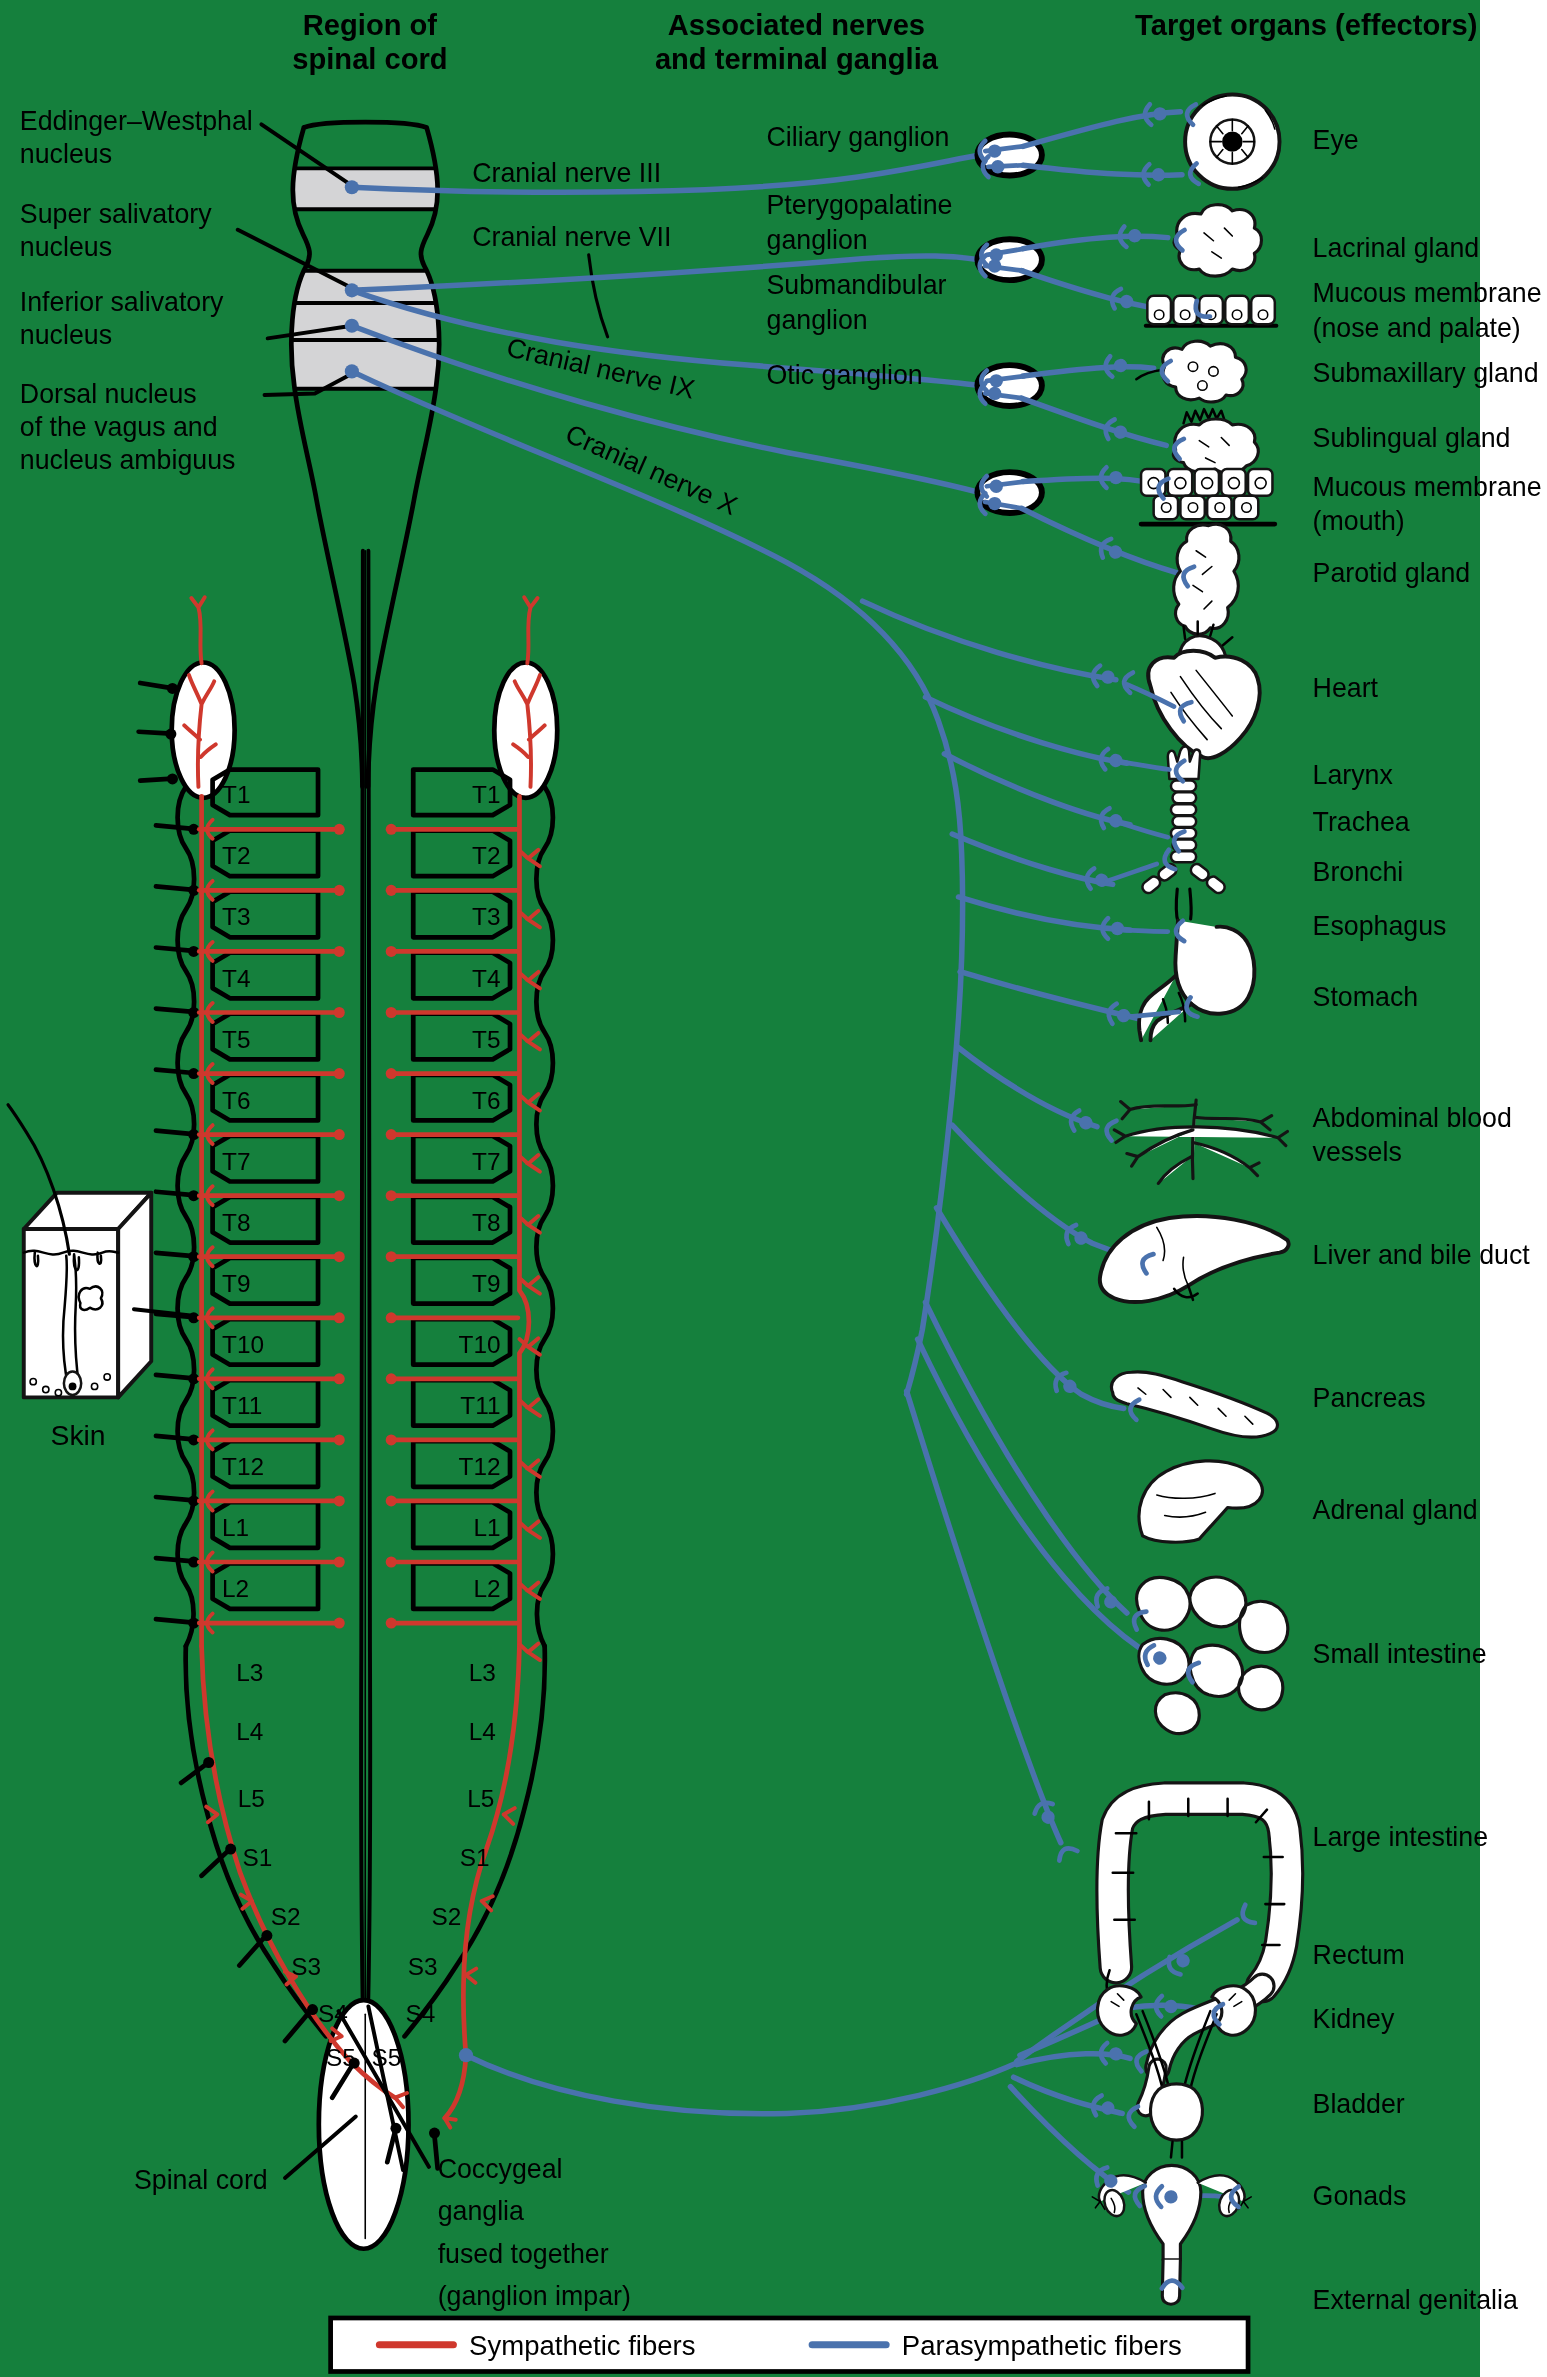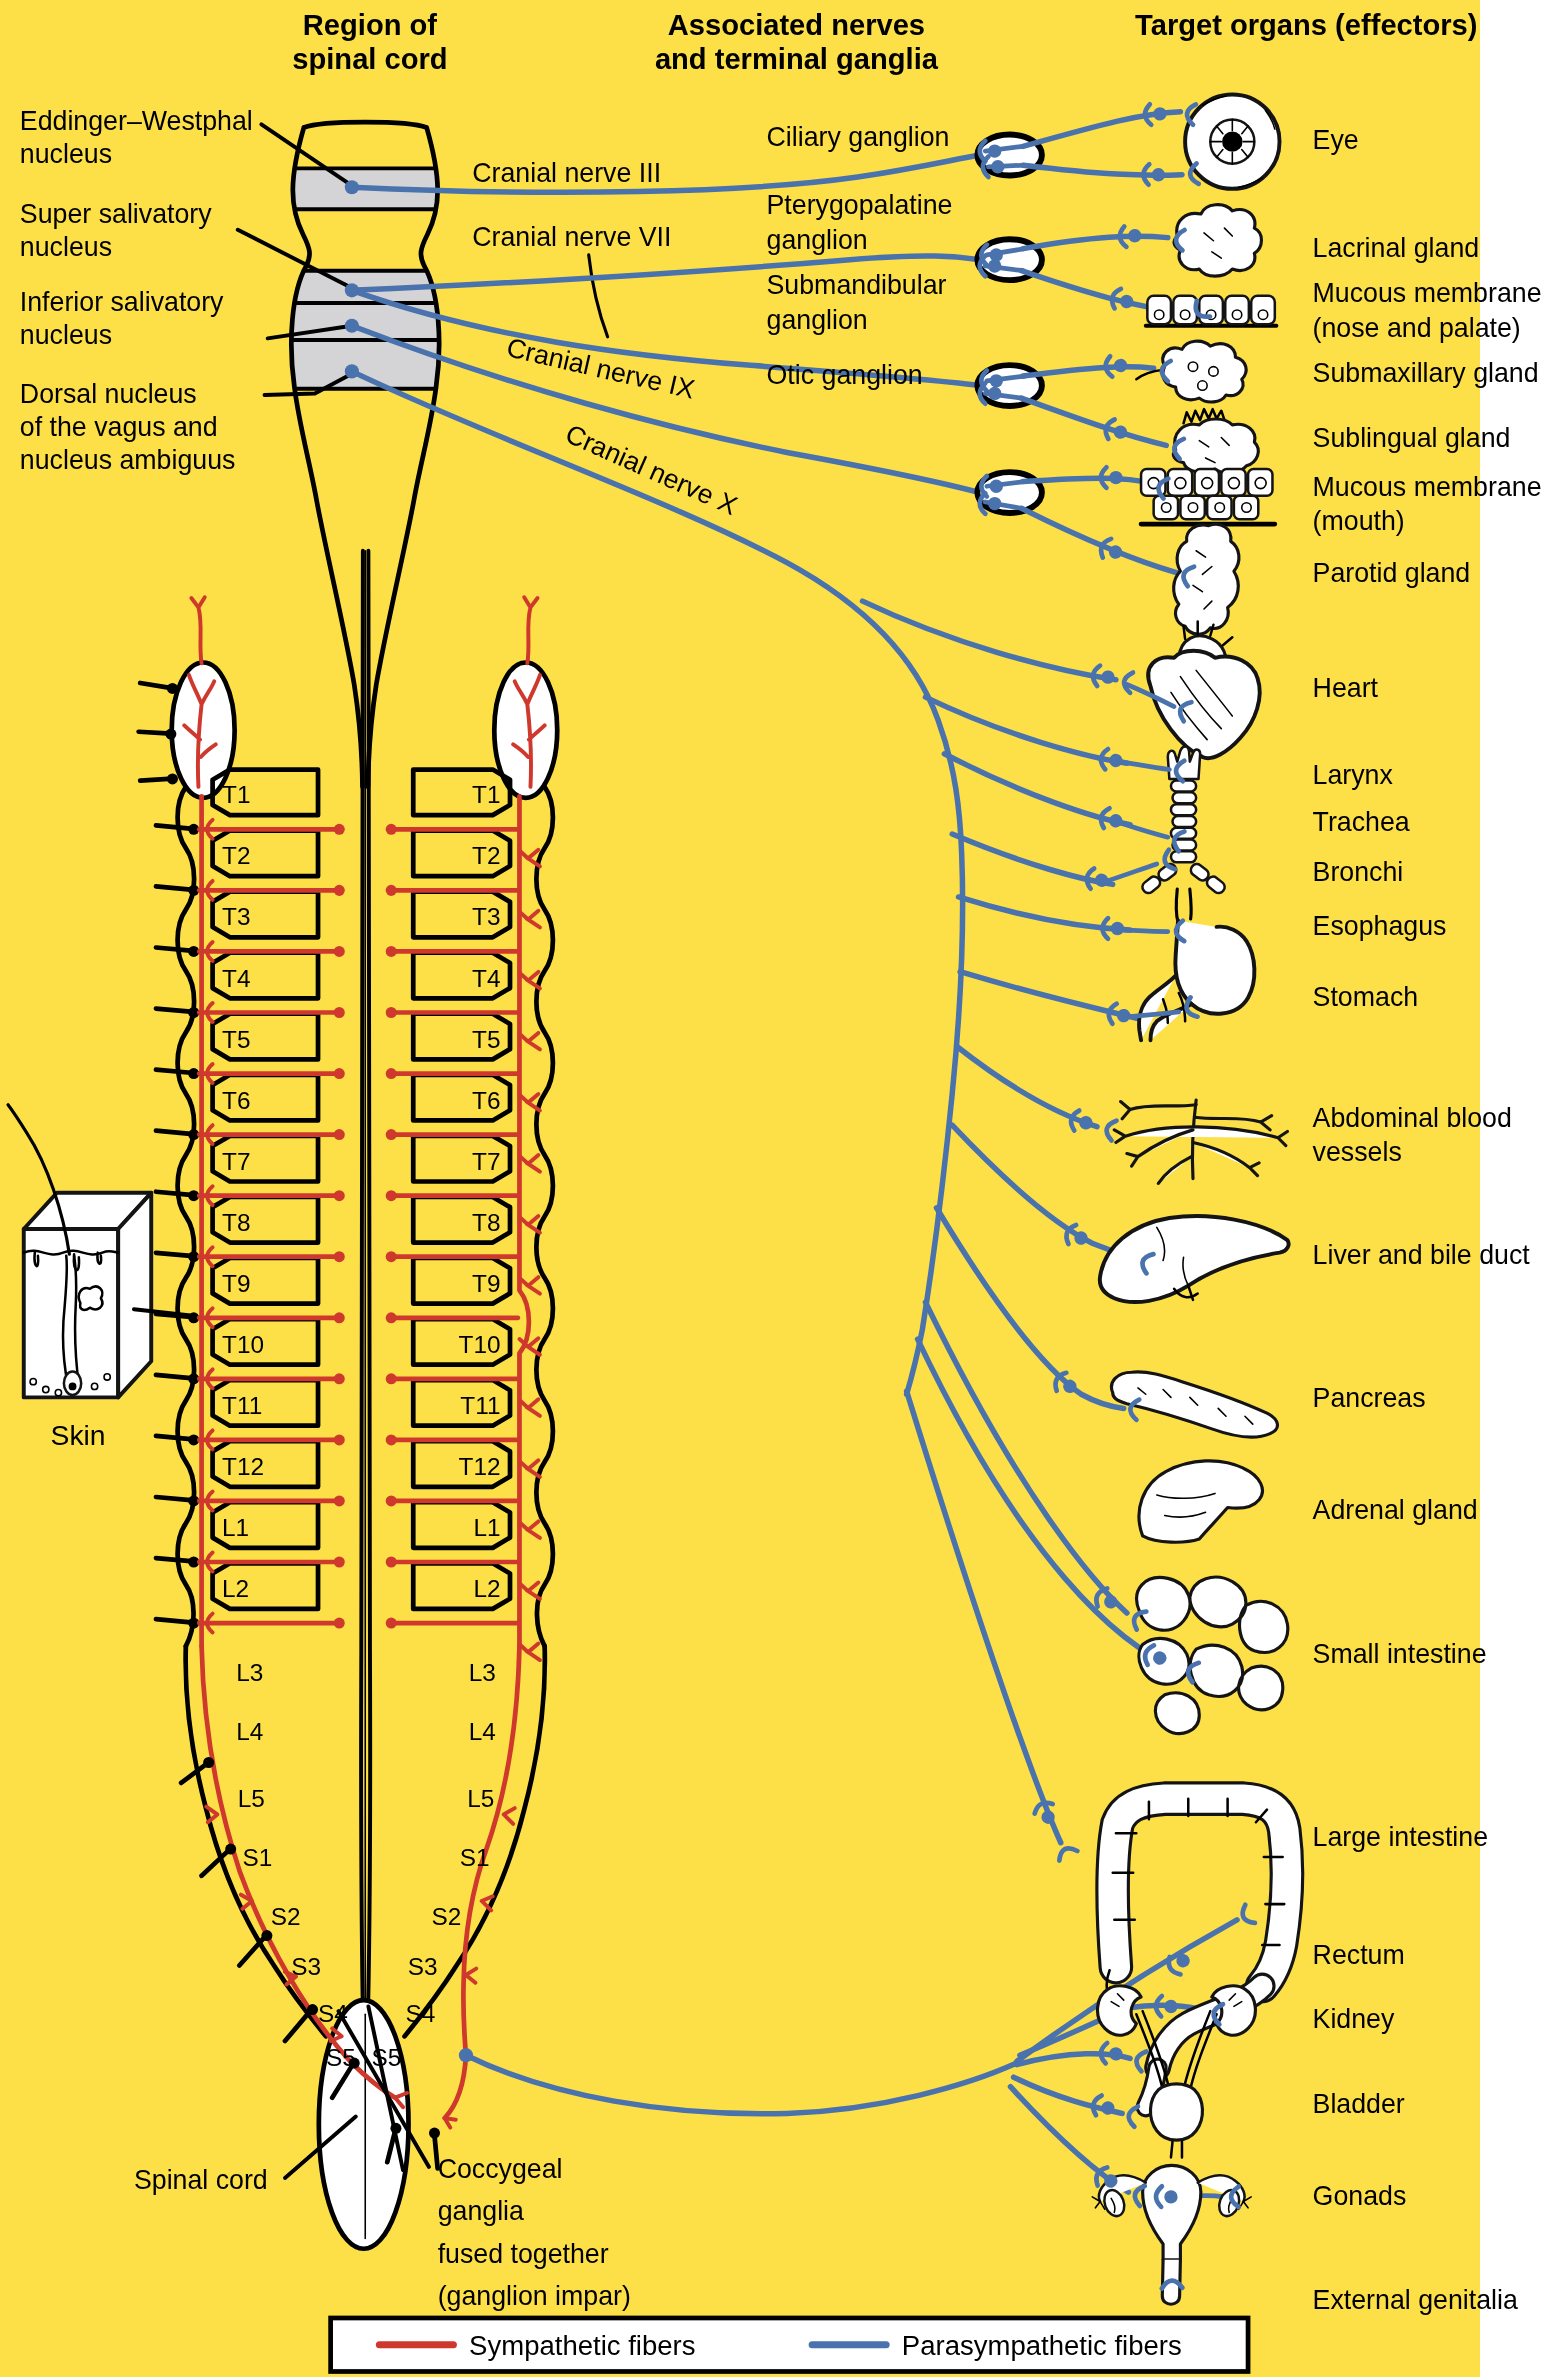--- a/index.html
+++ b/index.html
@@ -1,16 +1,16 @@
 <!DOCTYPE html>
 <html style="--c-red: #cf382d; --c-blue: #4a72ad; --c-band: #d4d4d6;font-size:12.6px"><head>
 <meta charset="utf-8">
 <style>
   html,body{margin:0;padding:0;background:#fff;}
-  #page{position:relative;width:1480px;height:2377px;background:#fde047;}
+  #page{position:relative;width:1480px;height:2377px;background:#15803d;}
   svg{display:block;}
   text{font-family:"Liberation Sans","DejaVu Sans",sans-serif;fill:#000;}
   .hdr{font-size:37px;font-weight:bold;}
   .lbl{font-size:34px;}
   .seg{font-size:31px;}
   .leg{font-size:35px;}
   .ks{stroke:#000;fill:none;stroke-linecap:round;stroke-linejoin:round;}
   .kf{fill:#000;stroke:none;}
   .w6{stroke-width:6;} .w5{stroke-width:5;} .w4{stroke-width:4;} .w3{stroke-width:3.2;} .w2{stroke-width:2;}
   .rs{stroke:var(--c-red);fill:none;stroke-linecap:round;stroke-linejoin:round;stroke-width:6;}

